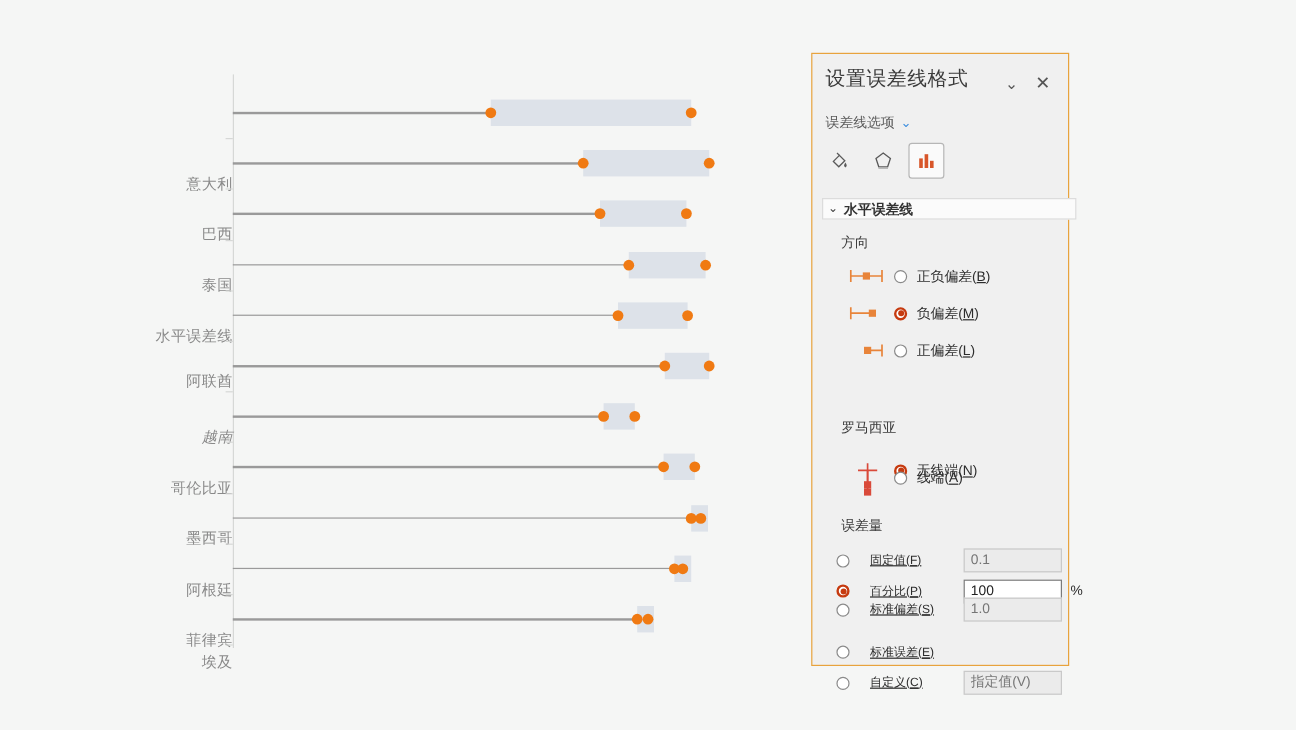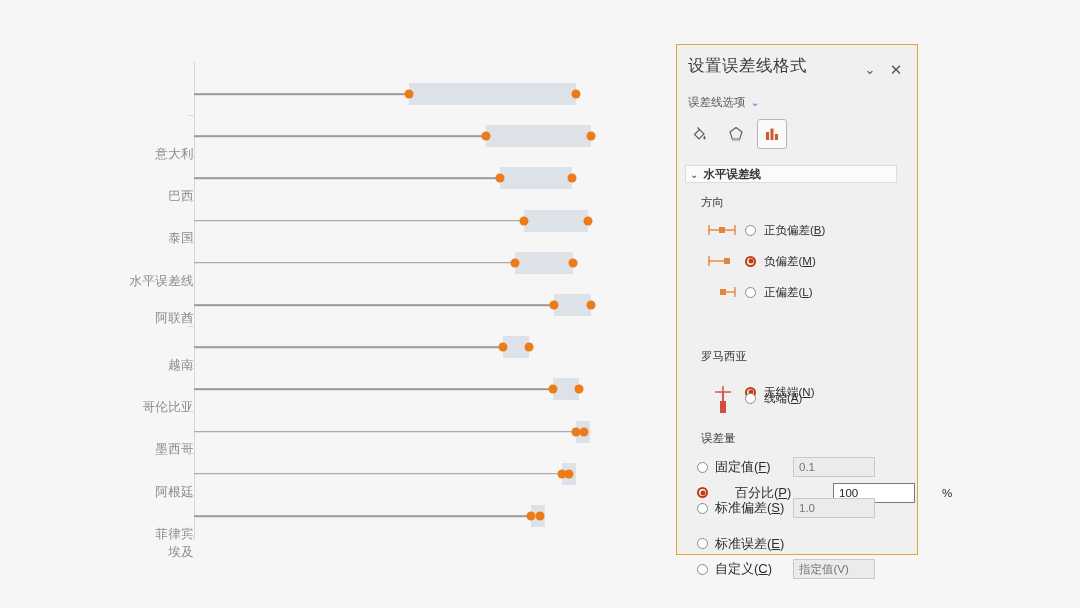--- a/index.html
+++ b/index.html
@@ -55,21 +55,21 @@
     width: 9px; height: 9px;
     border-radius: 50%;
     background: #f07a13;
     transform: translate(-50%, -50%);
   }
 
   
   #panel {
     position: absolute;
     left: 676px; top: 44px;
-    width: 242px; height: 511px;
+    width: 215px; height: 511px;
     background: #f0f0f0;
     border: 1.4px solid #e8a33d;
   }
   #panel-head {
     position: relative;
     height: 48px;
   }
   #panel-title {
     position: absolute;
     left: 11px; top: 10px;
@@ -172,24 +172,25 @@
   .opt-text u { text-decoration: underline; }
 
   .amt-row {
     position: absolute;
     left: 20px;
     display: flex; align-items: center;
     height: 22px;
   }
   .amt-label {
     width: 78px;
-    margin-left: 7px;
-    font-size: 13px;
+    margin-left: 17px;
+    font-size: 10px;
     color: #2d2d2d;
     white-space: nowrap;
+    text-decoration: underline;
   }
   .amt-input {
     width: 82px; height: 20px;
     border: 1px solid #c9c9c9;
     background: #ebebeb;
     color: #a8a8a8;
     font-size: 11.5px;
     font-family: "Liberation Sans", sans-serif;
     padding: 0 5px;
     outline: none;
@@ -207,21 +208,21 @@
 <div id="root">
 
   <div id="chart">
     <div class="axis-line"></div>
     <div id="cat-axis">
         <div class="cat-label" style="top: 94px; position: absolute; right: 0px;">意大利</div>
         <div class="cat-label" style="top: 136.2px; position: absolute; right: 0px;">巴西</div>
         <div class="cat-label" style="top: 178.4px; position: absolute; right: 0px;">泰国</div>
         <div class="cat-label" style="top: 220.6px; position: absolute; right: 0px;">水平误差线</div>
         <div class="cat-label" style="top: 258px; position: absolute; right: 0px;">阿联酋</div>
-        <div class="cat-label" style="top: 305px; position: absolute; right: 0px;">越南</div>
+        <div class="cat-label" style="top: 305px; position: absolute; right: 0px; font-style: italic;">越南</div>
         <div class="cat-label" style="top: 347.2px; position: absolute; right: 0px;">哥伦比亚</div>
         <div class="cat-label" style="top: 389.4px; position: absolute; right: 0px;">墨西哥</div>
         <div class="cat-label" style="top: 431.6px; position: absolute; right: 0px;">阿根廷</div>
         <div class="cat-label" style="top: 473.8px; position: absolute; right: 0px;">菲律宾</div>
         <div class="cat-label" style="top: 492px; position: absolute; right: 0px;">埃及</div>
       </div>
     <div id="plot">
         <div class="errline" style="left: 194px; top: 94px; width: 215px; background: rgb(154, 154, 154);"></div>
         <div class="barseg" style="left: 409px; top: 94px; width: 167px; background: rgb(221, 226, 233);"></div>
         <div class="dot" style="left: 409px; top: 94px; background: rgb(240, 122, 19);"></div>
@@ -375,21 +376,21 @@
           </div>
         </div>
 
       <div class="group-label" style="top:278px">误差量</div>
       <div id="amt-options">
           <div class="amt-row" style="top: 303px;">
             <span class="radio"></span>
             <span class="amt-label">固定值(<u>F</u>)</span>
             <input class="amt-input" type="text" value="" placeholder="0.1" style="">
           </div>
-          <div class="amt-row" style="top: 328.5px; gap: 20px;">
+          <div class="amt-row" style="top: 328.5px;">
             <span class="radio checked"></span>
             <span class="amt-label">百分比(<u>P</u>)</span>
             <input class="amt-input active" type="text" value="100" placeholder="" style="">
             <span class="pct-sign">%</span>
           </div>
           <div class="amt-row" style="top: 344px;">
             <span class="radio"></span>
             <span class="amt-label">标准偏差(<u>S</u>)</span>
             <input class="amt-input" type="text" value="" placeholder="1.0" style="">
           </div>

